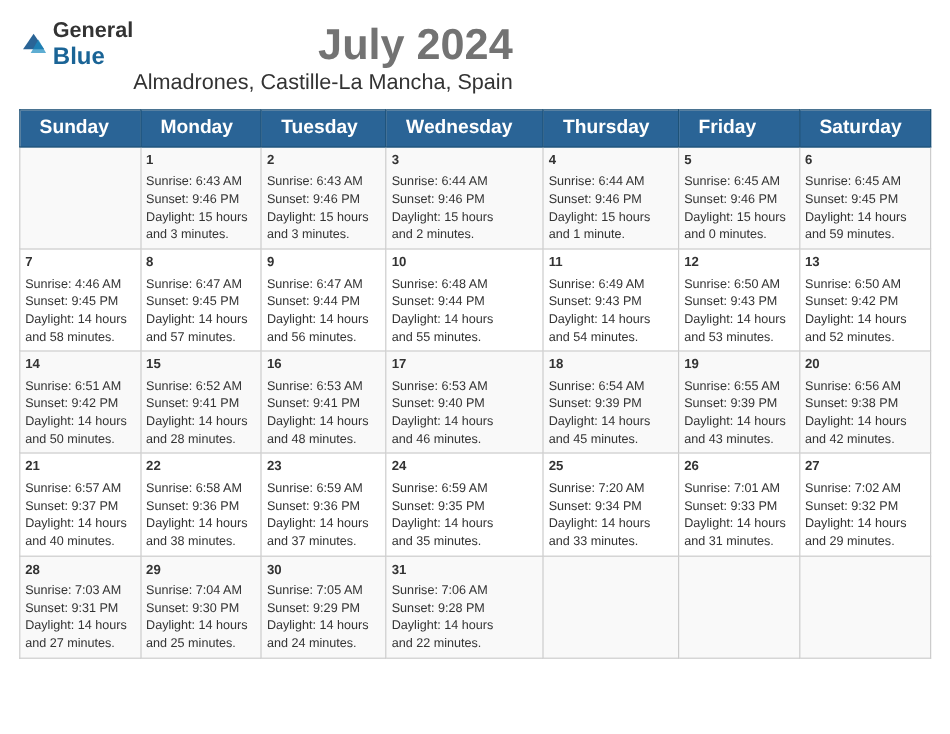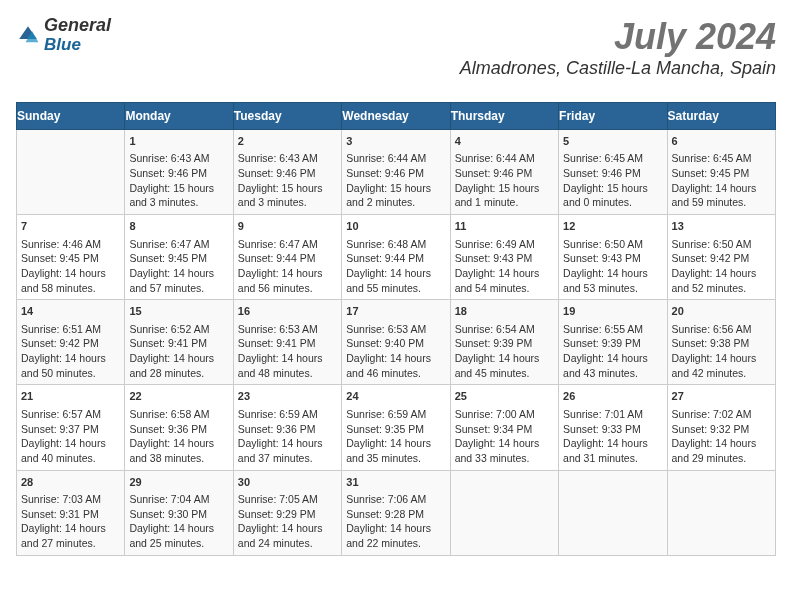--- a/index.html
+++ b/index.html
@@ -5,42 +5,41 @@
     * { margin: 0; padding: 0; box-sizing: border-box; }
     body {
       font-family: Arial, sans-serif;
       background: #fff;
       width: 792px;
       min-height: 612px;
       padding: 16px;
     }
     .header {
       display: flex;
-      justify-content: space-between;
+      justify-content: flex-start;
       align-items: flex-start;
-      margin-bottom: 23px;
-      font-style: italic;
+      margin-bottom: 12px;
     }
     .logo {
       display: flex;
       align-items: center;
       gap: 4px;
     }
     .logo-text {
       display: flex;
       flex-direction: column;
       line-height: 1.1;
     }
     .logo-general {
       font-size: 18px;
       font-weight: bold;
       color: #333;
     }
     .logo-blue {
-      font-size: 17px;
+      font-size: 20px;
       font-weight: bold;
       color: #1a6496;
     }
     .logo-icon {
       width: 24px;
       height: 24px;
     }
     .title-section {
       text-align: right;
     }
@@ -56,23 +55,23 @@
     table {
       width: 100%;
       border-collapse: collapse;
       font-size: 11px;
     }
     thead tr {
       background-color: #2a6496;
       color: #fff;
     }
     thead th {
-      padding: 6px 0;
+      padding: 6px 16px;
       text-align: left;
-      font-size: 12px;
+      font-size: 16px;
       font-weight: bold;
       border: 1px solid #1e5277;
     }
     tbody tr {
       vertical-align: top;
     }
     tbody td {
       border: 1px solid #ccc;
       padding: 4px;
       height: 80px;
@@ -301,21 +300,21 @@
         </td>
         <td>
           <span class="day-number">24</span>
           <div>Sunrise: 6:59 AM</div>
           <div>Sunset: 9:35 PM</div>
           <div>Daylight: 14 hours</div>
           <div>and 35 minutes.</div>
         </td>
         <td>
           <span class="day-number">25</span>
-          <div>Sunrise: 7:00 AM</div>
+          <div>Sunrise: 7:20 AM</div>
           <div>Sunset: 9:34 PM</div>
           <div>Daylight: 14 hours</div>
           <div>and 33 minutes.</div>
         </td>
         <td>
           <span class="day-number">26</span>
           <div>Sunrise: 7:01 AM</div>
           <div>Sunset: 9:33 PM</div>
           <div>Daylight: 14 hours</div>
           <div>and 31 minutes.</div>

